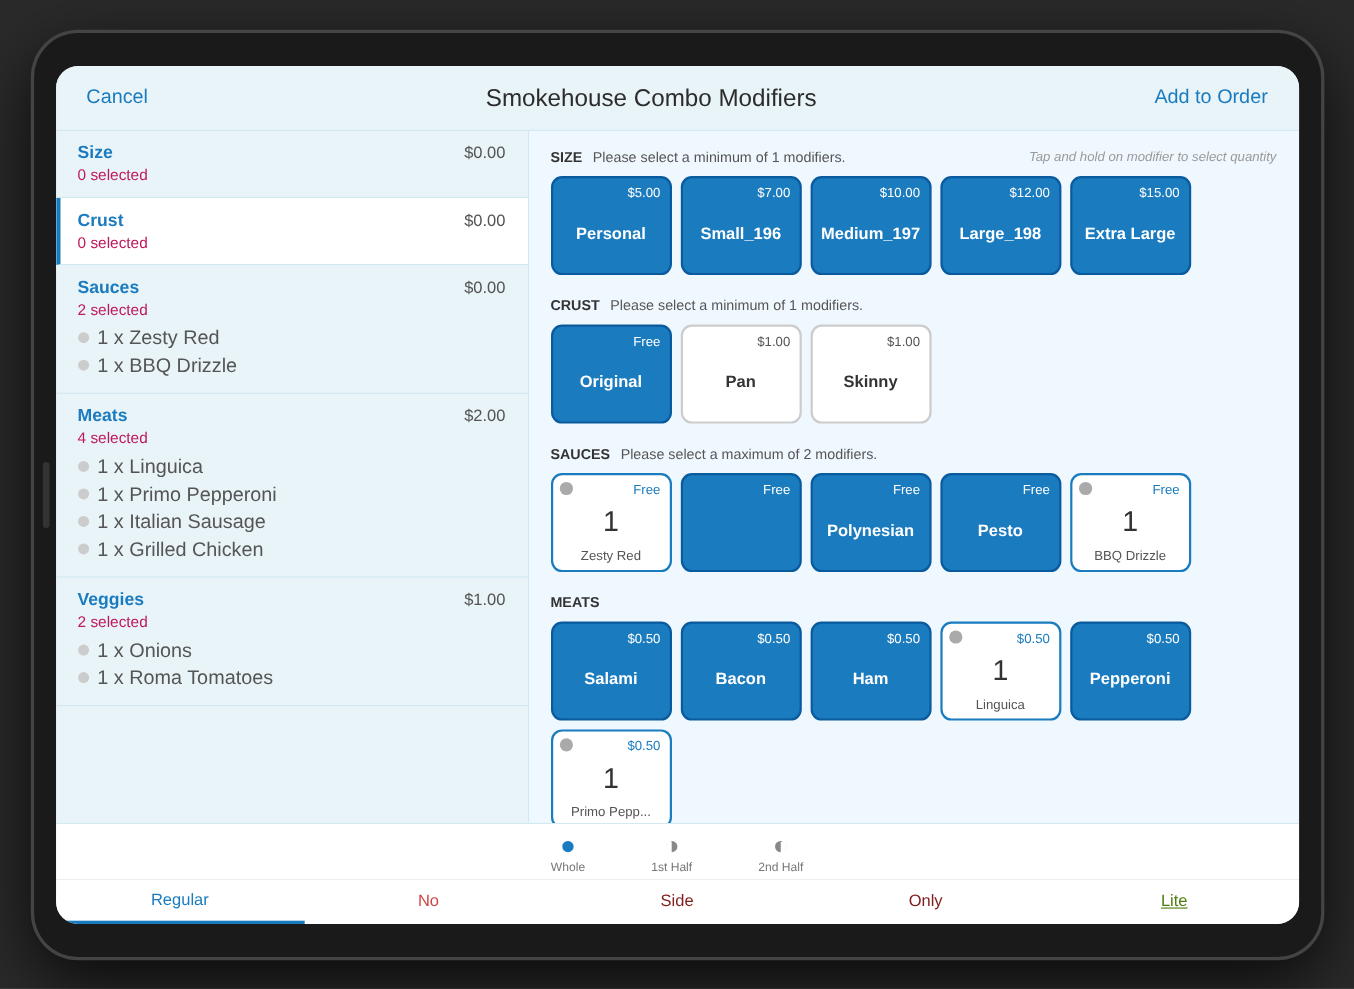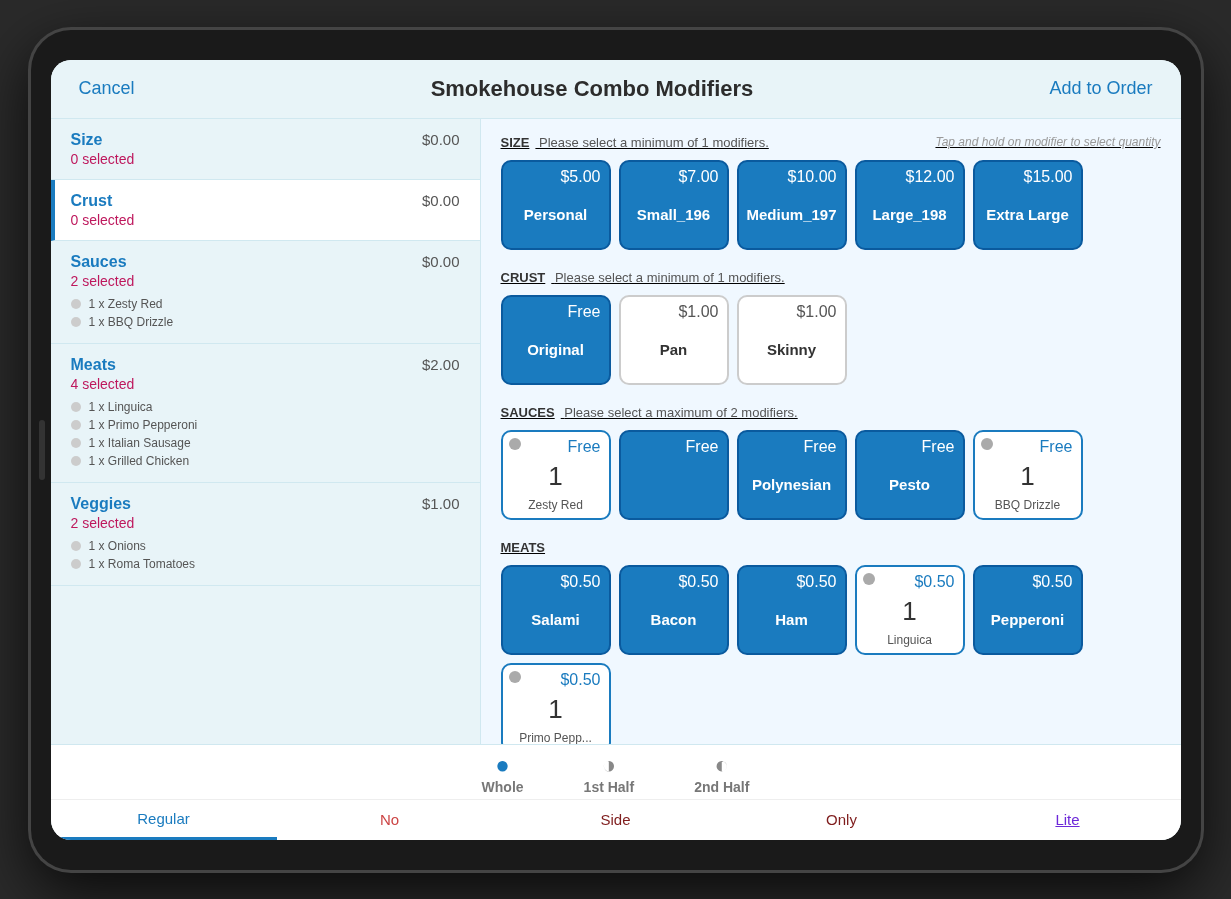--- a/index.html
+++ b/index.html
@@ -55,21 +55,21 @@
     }
     .cancel-btn {
       color: #1a7bbf;
       font-size: 18px;
       background: none;
       border: none;
       cursor: pointer;
     }
     .header-title {
       font-size: 22px;
-      font-weight: 700;
+      font-weight: 400;
       color: #2c2c2c;
     }
     .add-order-btn {
       color: #1a7bbf;
       font-size: 18px;
       background: none;
       border: none;
       cursor: pointer;
     }
     
@@ -114,21 +114,21 @@
       font-size: 14px;
       color: #be185d;
       margin-top: 2px;
     }
     .sidebar-detail {
       margin-top: 6px;
     }
     .sidebar-detail-item {
       display: flex;
       align-items: center;
-      font-size: 12px;
+      font-size: 18px;
       color: #555;
       padding: 2px 0;
     }
     .sidebar-detail-item .dot {
       width: 10px;
       height: 10px;
       border-radius: 50%;
       background: #ccc;
       margin-right: 8px;
       flex-shrink: 0;
@@ -142,21 +142,20 @@
     }
     
     .section {
       margin-bottom: 20px;
     }
     .section-header {
       display: flex;
       justify-content: space-between;
       align-items: center;
       margin-bottom: 10px;
-      text-decoration: underline;
     }
     .section-label {
       font-size: 13px;
       color: #555;
     }
     .section-label strong {
       font-size: 13px;
       font-weight: 700;
       color: #333;
       text-transform: uppercase;
@@ -197,21 +196,21 @@
       background: #fff;
       color: #333;
       border: 2px solid #ccc;
     }
     .mod-btn.with-selector {
       background: #fff;
       color: #333;
       border: 2px solid #ccc;
     }
     .mod-btn .price-tag {
-      font-size: 16px;
+      font-size: 12px;
       align-self: flex-end;
       font-weight: 500;
       margin-bottom: 2px;
     }
     .mod-btn .mod-name {
       font-size: 15px;
       font-weight: 600;
       text-align: center;
       flex: 1;
       display: flex;
@@ -258,24 +257,23 @@
       display: flex;
       flex-direction: column;
       align-items: center;
       cursor: pointer;
     }
     .pos-circle {
       font-size: 22px;
       line-height: 1;
     }
     .pos-text {
-      font-size: 14px;
+      font-size: 11px;
       color: #777;
       margin-top: 2px;
-      font-weight: bold;
     }
     .flavor-row {
       display: flex;
     }
     .flavor-opt {
       flex: 1;
       text-align: center;
       padding: 10px 0;
       font-size: 15px;
       cursor: pointer;
@@ -542,18 +540,18 @@
           <span class="pos-circle" style="color:#888; font-size:24px;">◐</span>
           <span class="pos-text">2nd Half</span>
         </div>
       </div>
 
       <div class="flavor-row">
         <button class="flavor-opt active">Regular</button>
         <button class="flavor-opt red">No</button>
         <button class="flavor-opt teal">Side</button>
         <button class="flavor-opt orange">Only</button>
-        <button class="flavor-opt" style="color:#6d28d9;text-decoration:underline;">Lite</button>
+        <button class="flavor-opt" style="color:#4d7c0f;text-decoration:underline;">Lite</button>
       </div>
     </div>
 
   </div>
 </div>
 
 </body></html>

